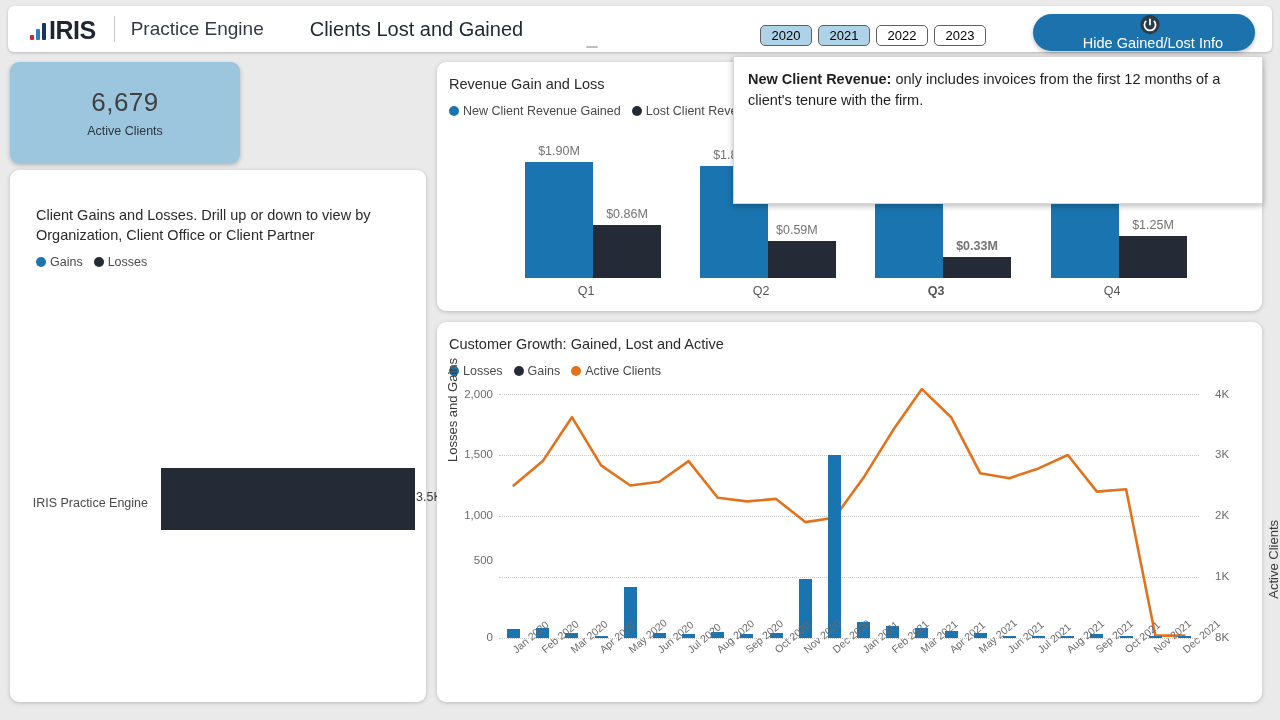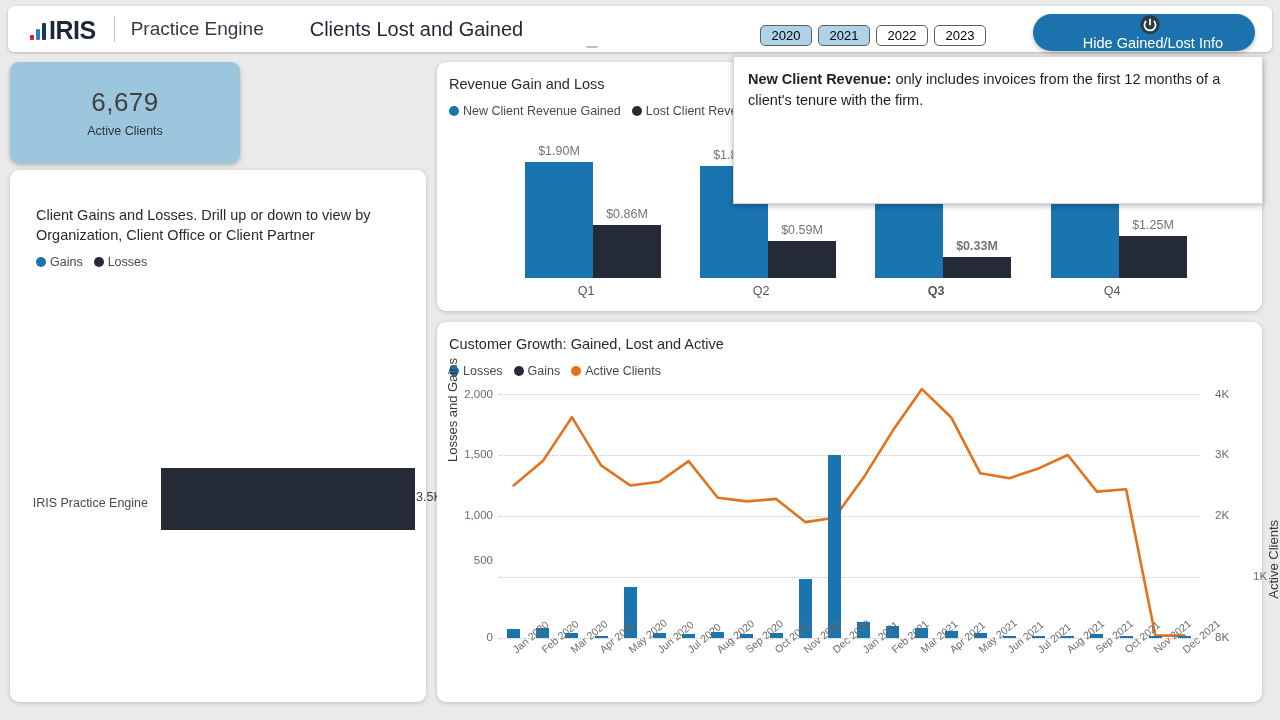--- a/index.html
+++ b/index.html
@@ -209,21 +209,21 @@
         <div class="qbar dark" style="left:82px;width:68px;height:53px;"></div>
         <div class="qval" style="left:14px;bottom:120px;width:68px;text-align:center;">$1.90M</div>
         <div class="qval" style="left:82px;bottom:57px;width:68px;text-align:center;">$0.86M</div>
         <div class="qlabel" style="bottom:-20px;">Q1</div>
       </div>
 
       <div class="qgroup" style="left:237px;width:150px;">
         <div class="qbar blue" style="left:14px;width:68px;height:112px;"></div>
         <div class="qbar dark" style="left:82px;width:68px;height:37px;"></div>
         <div class="qval" style="left:14px;bottom:116px;width:68px;text-align:center;">$1.83M</div>
-        <div class="qval" style="left:82px;bottom:41px;width:68px;text-align:center;">$0.59M</div>
+        <div class="qval" style="left:90px;bottom:41px;width:68px;text-align:left;">$0.59M</div>
         <div class="qlabel" style="bottom:-20px;">Q2</div>
       </div>
 
       <div class="qgroup" style="left:412px;width:150px;font-weight:bold;">
         <div class="qbar blue" style="left:14px;width:68px;height:107px;"></div>
         <div class="qbar dark" style="left:82px;width:68px;height:21px;"></div>
         <div class="qval" style="left:82px;bottom:25px;width:68px;text-align:center;">$0.33M</div>
         <div class="qlabel" style="bottom:-20px;margin-top:29px;">Q3</div>
       </div>
 
@@ -260,21 +260,21 @@
 
     <div class="ytick" style="left:6px;top:66px;width:50px;">2,000</div>
     <div class="ytick" style="left:6px;top:126px;width:50px;">1,500</div>
     <div class="ytick" style="left:6px;top:187px;width:50px;">1,000</div>
     <div class="ytick" style="left:6px;top:232px;width:50px;">500</div>
     <div class="ytick" style="left:6px;top:309px;width:50px;">0</div>
 
     <div class="ytick-r" style="left:778px;top:66px;">4K</div>
     <div class="ytick-r" style="left:778px;top:126px;">3K</div>
     <div class="ytick-r" style="left:778px;top:187px;">2K</div>
-    <div class="ytick-r" style="left:778px;top:248px;margin-left:38px;">1K</div>
+    <div class="ytick-r" style="left:778px;top:248px;">1K</div>
     <div class="ytick-r" style="left:778px;top:309px;">8K</div>
 
     <div class="plot" id="plot">
       <div class="gridline" style="top:0;"></div>
       <div class="gridline" style="top:61px;"></div>
       <div class="gridline" style="top:122px;"></div>
       <div class="gridline" style="top:183px;"></div>
       <div class="gridline" style="top:244px;"></div>
       <svg id="lineSvg" width="700" height="244" viewBox="0 0 700 244" style="position:absolute;left:0;top:0;overflow:visible;">
         <polyline id="activeLine" fill="none" stroke="#e2721b" stroke-width="2.6" stroke-linejoin="round" stroke-linecap="round" points="14.6,91.5 43.8,67.1 72.9,23.2 102.1,71.4 131.3,91.5 160.4,87.8 189.6,67.1 218.8,103.7 247.9,107.4 277.1,104.9 306.3,128.1 335.4,123.8 364.6,83.6 393.8,36.6 422.9,-4.9 452.1,23.2 481.3,79.3 510.4,84.2 539.6,74.4 568.8,61.0 597.9,97.6 627.1,95.2 656.3,241.6 685.4,241.6"></polyline>

